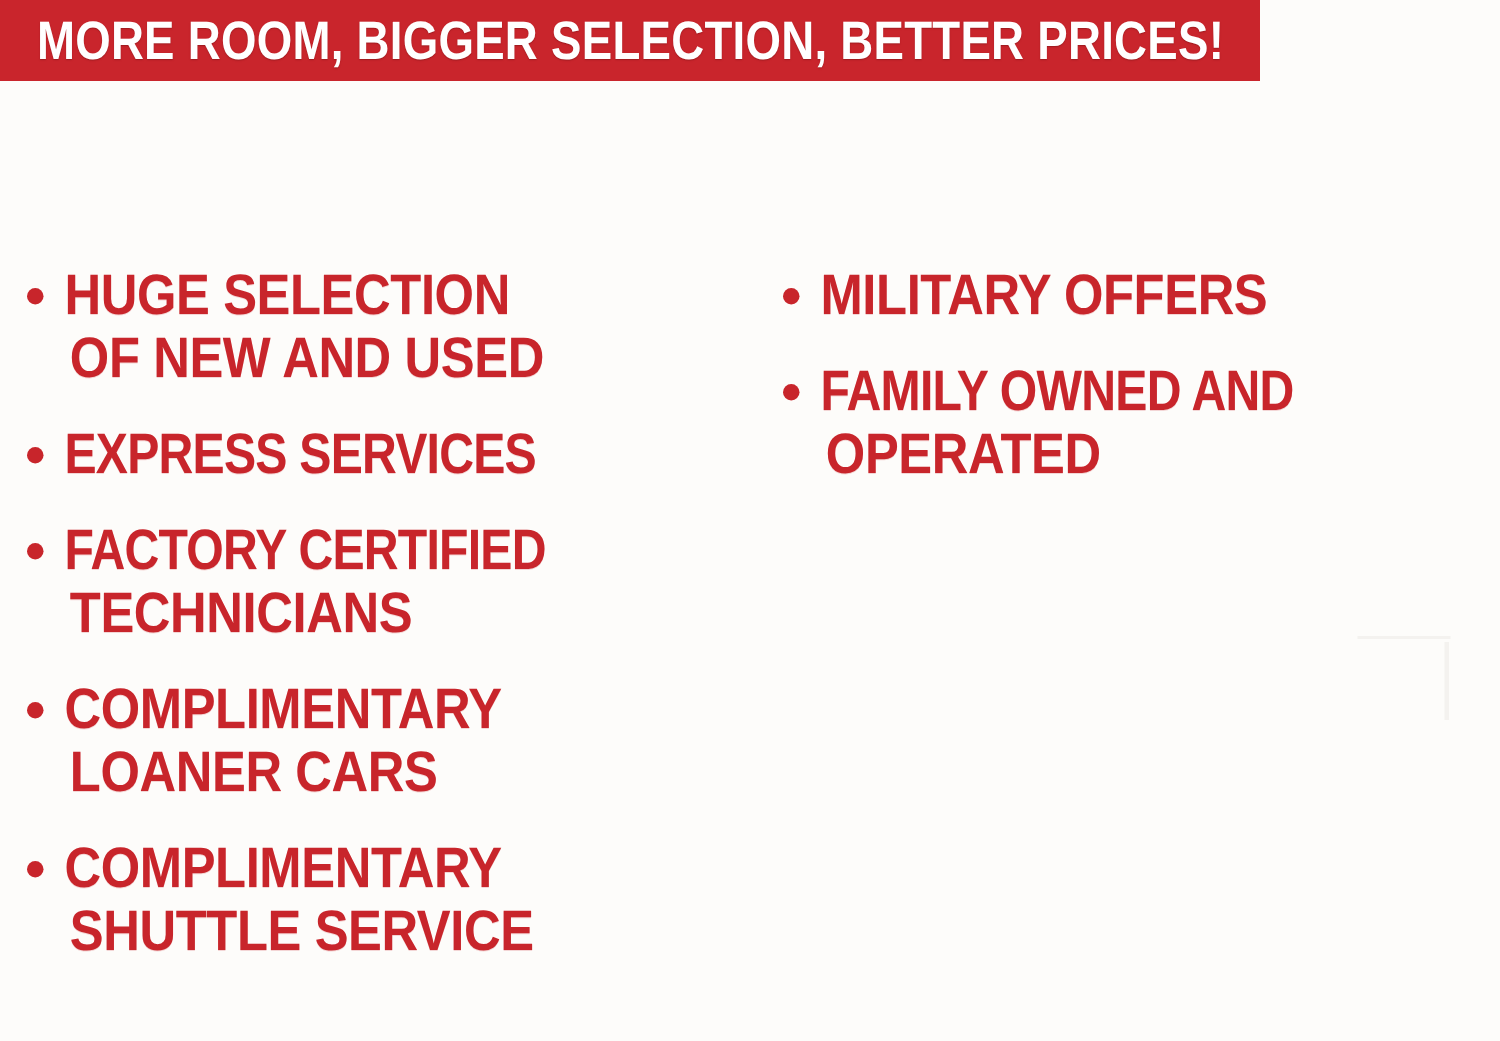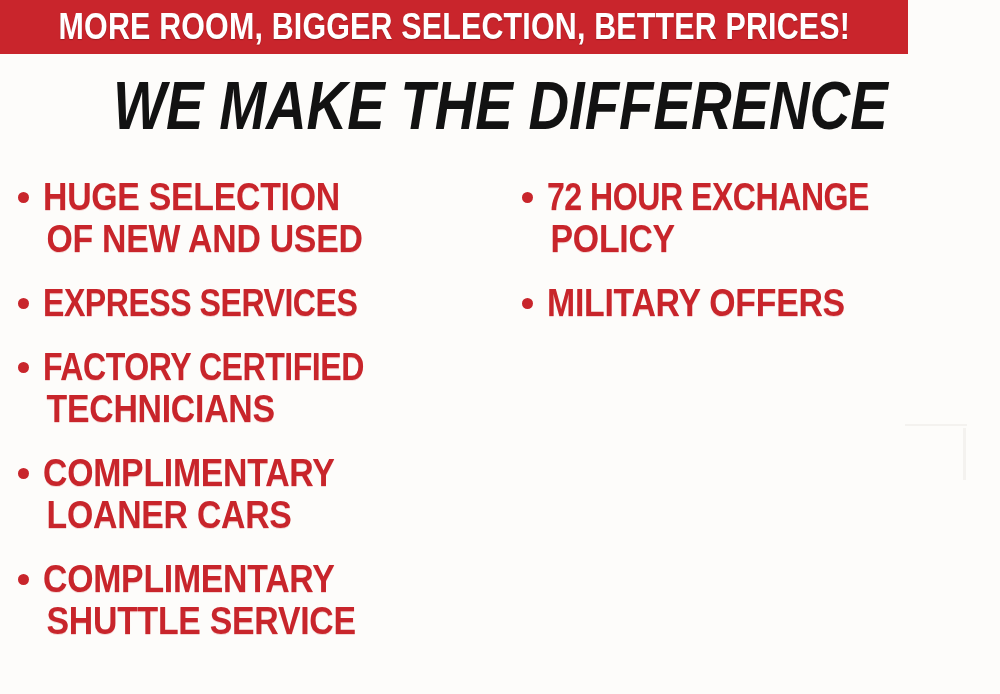--- a/index.html
+++ b/index.html
@@ -19,21 +19,21 @@
     height: 694px;
     background: #fdfcfa;
     overflow: hidden;
   }
 
   
   #banner {
     position: absolute;
     left: 0;
     top: 0;
-    width: 908px;
+    width: 840px;
     height: 54px;
     background: #c9252c;
     display: flex;
     align-items: center;
     justify-content: center;
   }
   #banner-text {
     color: #ffffff;
     font-family: "Liberation Sans", sans-serif;
     font-weight: bold;
@@ -133,23 +133,20 @@
 </style>
 </head>
 <body>
 
 <div id="poster">
 
   <div id="banner">
     <div id="banner-text">MORE ROOM, BIGGER SELECTION, BETTER PRICES!</div>
   </div>
 
-  <div id="headline-wrap">
-    <div id="headline">WE MAKE THE DIFFERENCE</div>
-  </div>
 
   <div id="columns">
     <div class="column" id="col-left">
         <div class="bullet-item">
           <span class="bullet-dot"></span>
           <div class="bullet-lines">
             <div class="bullet-line">HUGE SELECTION</div>
             <div class="bullet-line line-2">OF NEW AND USED</div>
           </div>
         </div>
@@ -178,28 +175,28 @@
           <div class="bullet-lines">
             <div class="bullet-line">COMPLIMENTARY</div>
             <div class="bullet-line line-2">SHUTTLE SERVICE</div>
           </div>
         </div>
       </div>
     <div class="column" id="col-right">
         <div class="bullet-item">
           <span class="bullet-dot"></span>
           <div class="bullet-lines">
-            <div class="bullet-line tight">72 HOUR EXCHANGE</div>
-            <div class="bullet-line line-2">POLICY</div>
-          </div>
-        </div>
-        <div class="bullet-item">
-          <span class="bullet-dot"></span>
-          <div class="bullet-lines">
             <div class="bullet-line">MILITARY OFFERS</div>
+          </div>
+        </div>
+        <div class="bullet-item">
+          <span class="bullet-dot"></span>
+          <div class="bullet-lines">
+            <div class="bullet-line tight">FAMILY OWNED AND</div>
+            <div class="bullet-line line-2">OPERATED</div>
           </div>
         </div>
       </div>
   </div>
 
   <div class="artifact" id="artifact-a"></div>
   <div class="artifact" id="artifact-b"></div>
 
 </div>
 

